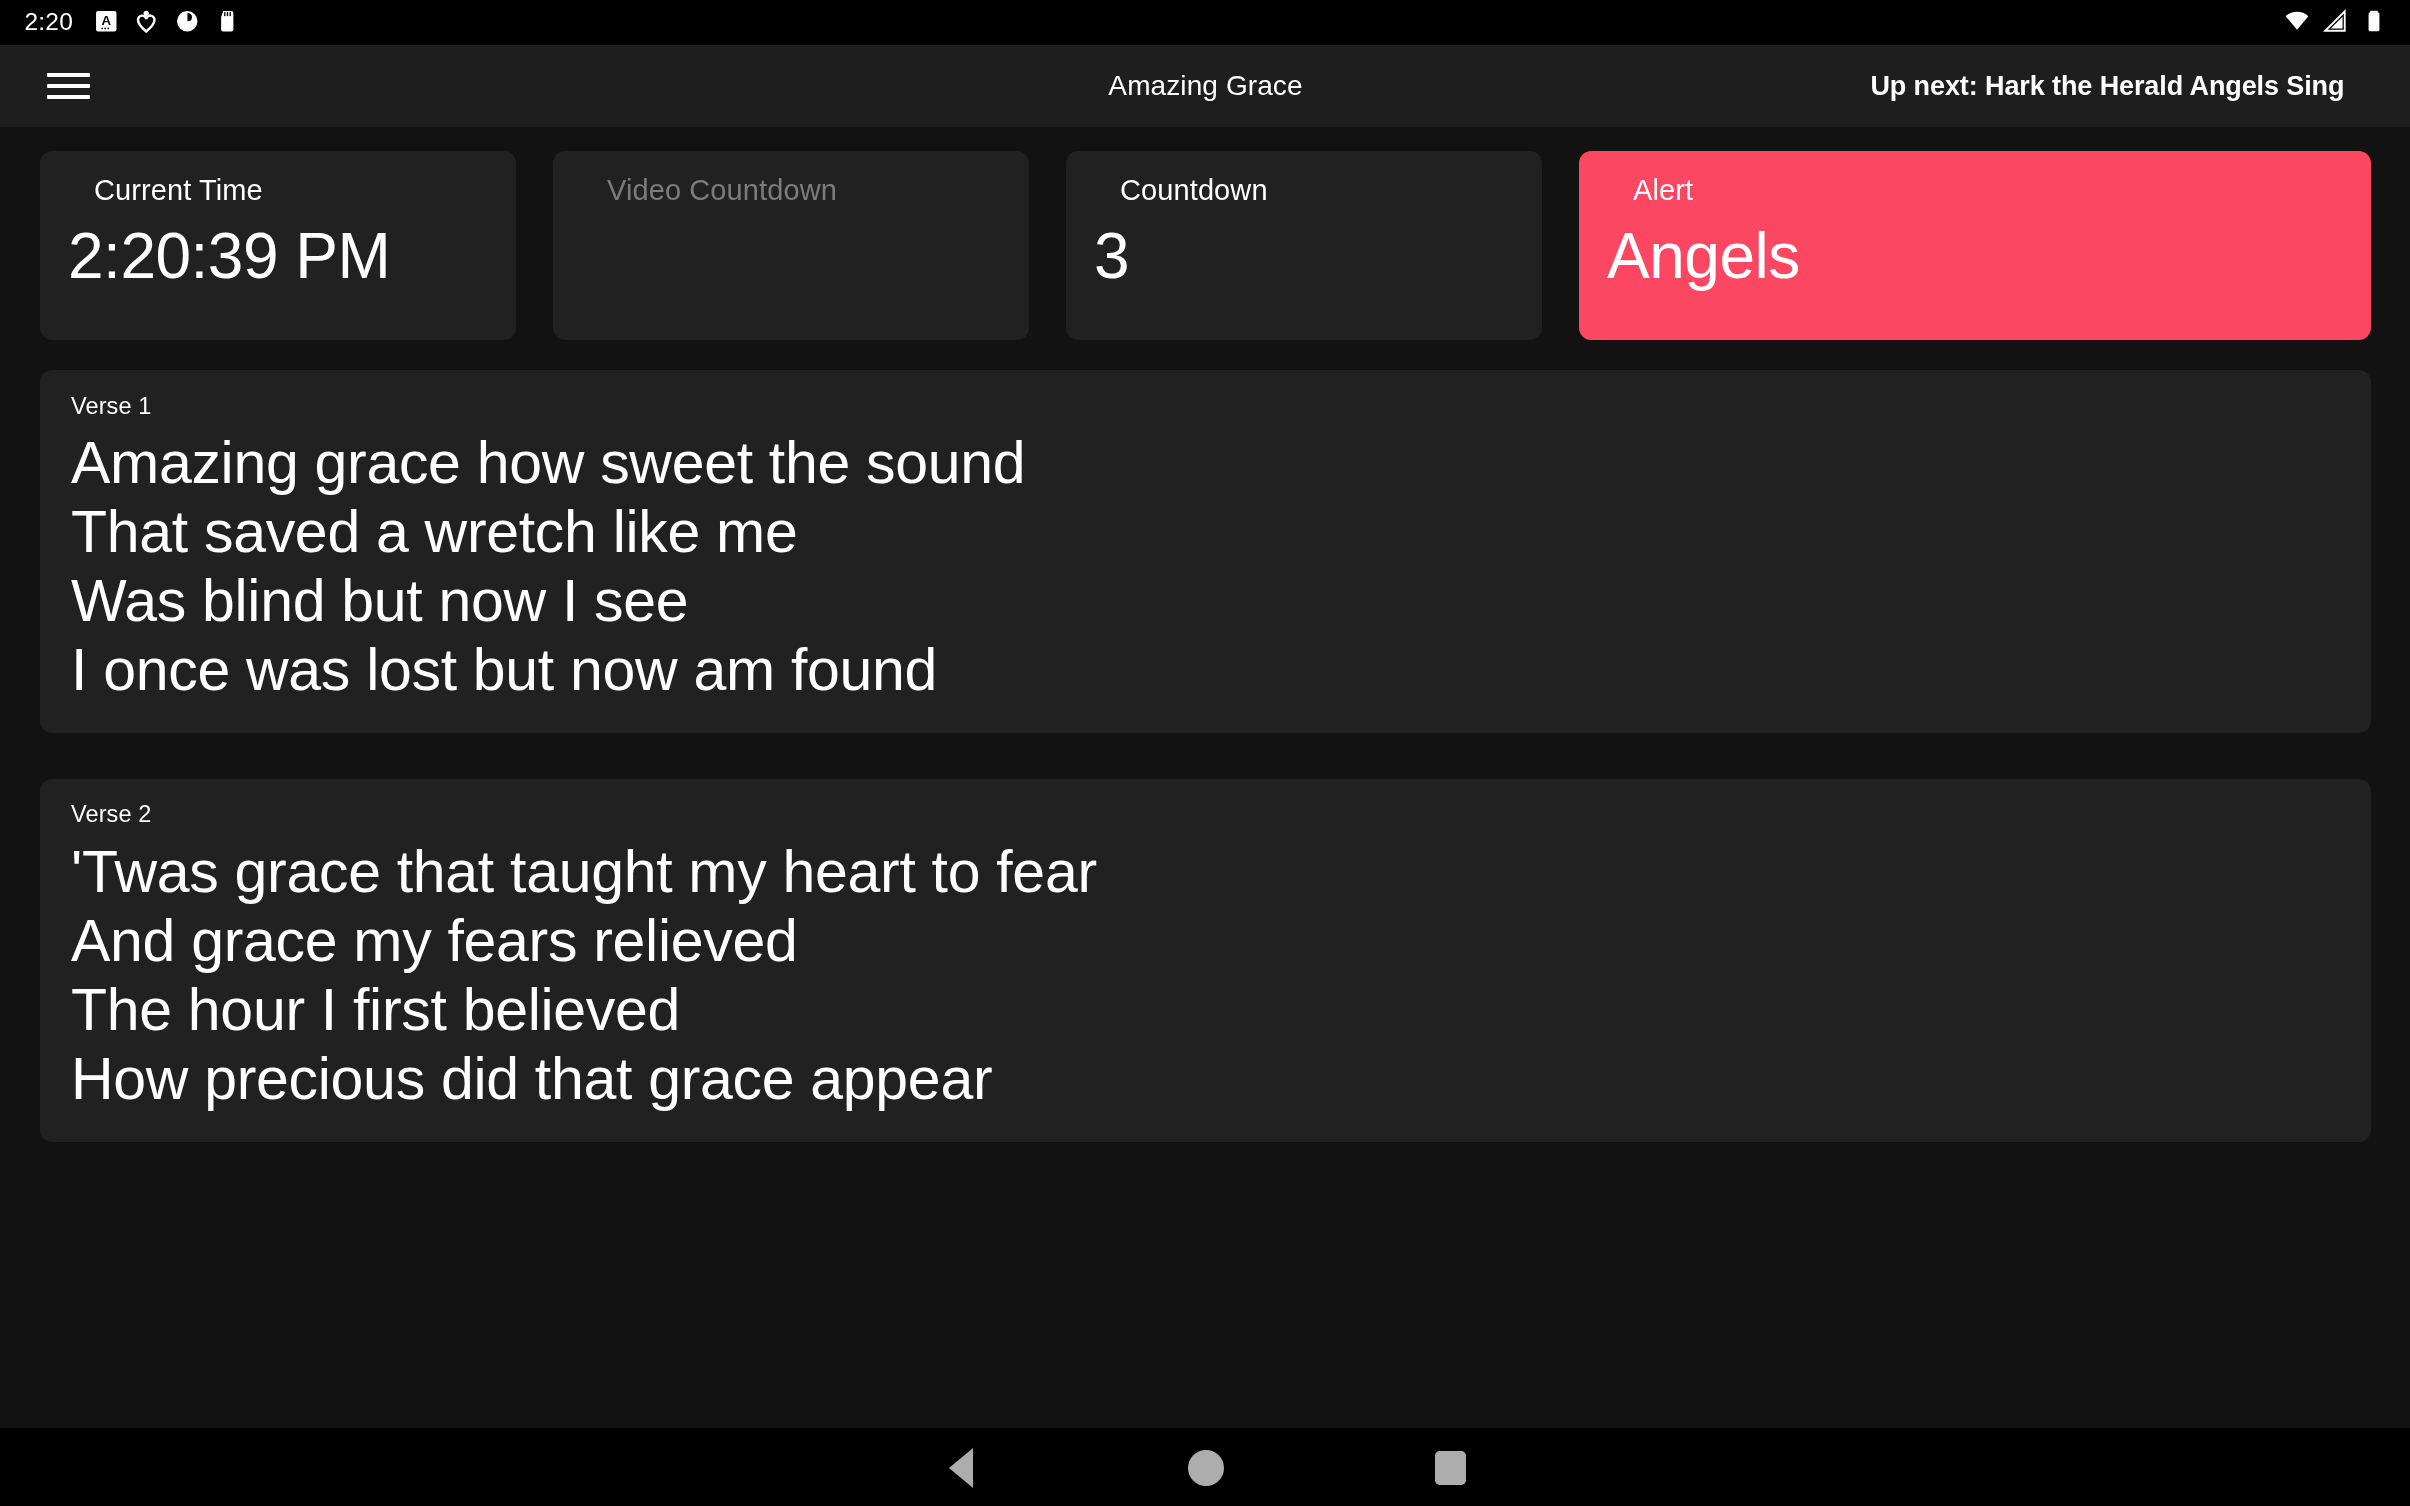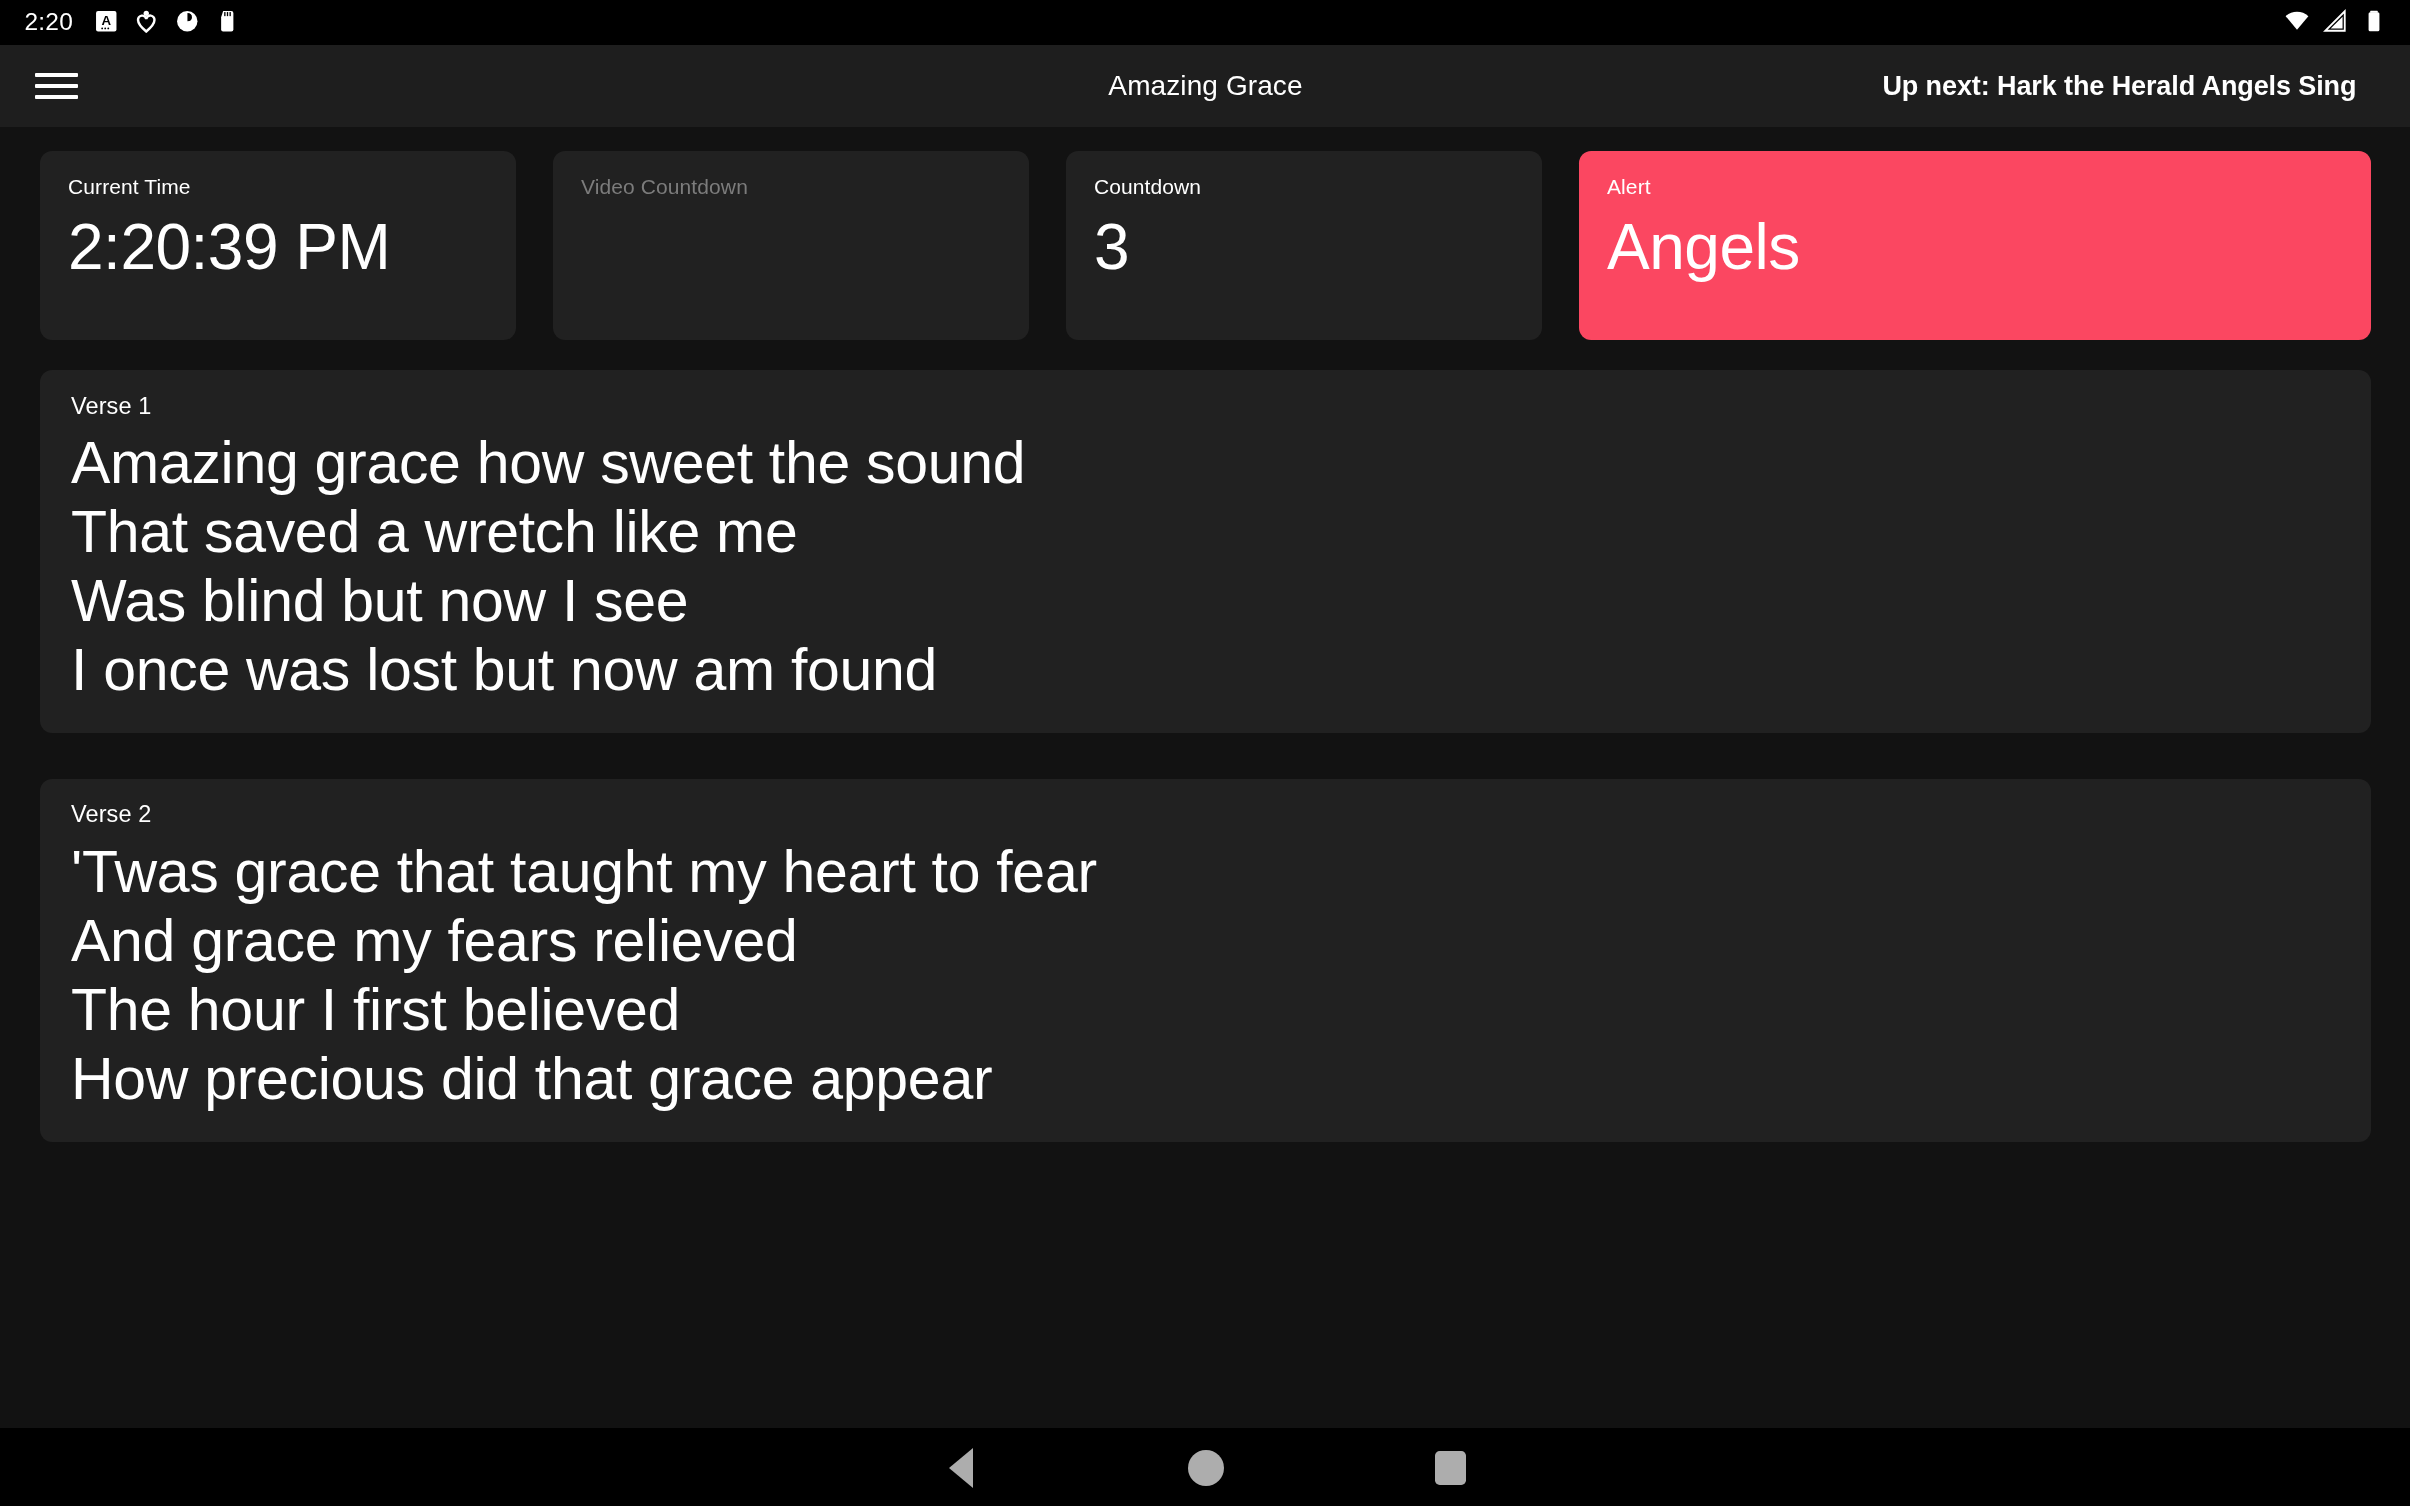--- a/index.html
+++ b/index.html
@@ -31,21 +31,21 @@
   .sb-spacer { flex:1 1 auto; }
   .sb-right-icons { display:flex; align-items:center; gap:12.2px; }
   .sb-ic { display:block; }
 
   
   .appbar {
     height:82px; flex:0 0 82px;
     background:#1e1e1e;
     display:flex; align-items:center;
     position:relative;
-    padding:0 32px;
+    padding:0 44px;
   }
   .hamburger {
     width:49px; height:49px;
     display:flex; flex-direction:column; justify-content:center;
     gap:7.5px; cursor:pointer;
     padding:0 2.8px;
   }
   .hamburger span {
     display:block; height:3.8px; width:43px;
     background:#fff; border-radius:0.9px;
@@ -82,23 +82,24 @@
     height:213px;
   }
   .card {
     background:#212121;
     border-radius:12.2px;
     padding:24.5px 28px 0 28px;
     position:relative;
     overflow:hidden;
   }
   .card-label {
-    font-size:21px; font-weight:400; color:#ffffff;
+    font-size:29px; font-weight:400; color:#ffffff;
     line-height:1.1;
     letter-spacing:0.1px;
+    margin-left:26px;
   }
   .card-label.dim { color:#7c7c7c; }
   .card-value {
     font-size:64px; font-weight:300; color:#ffffff;
     line-height:1.05;
     margin-top:16px;
     white-space:nowrap;
     letter-spacing:-0.5px;
   }
   .card-current-time { flex:0 0 476px; }

